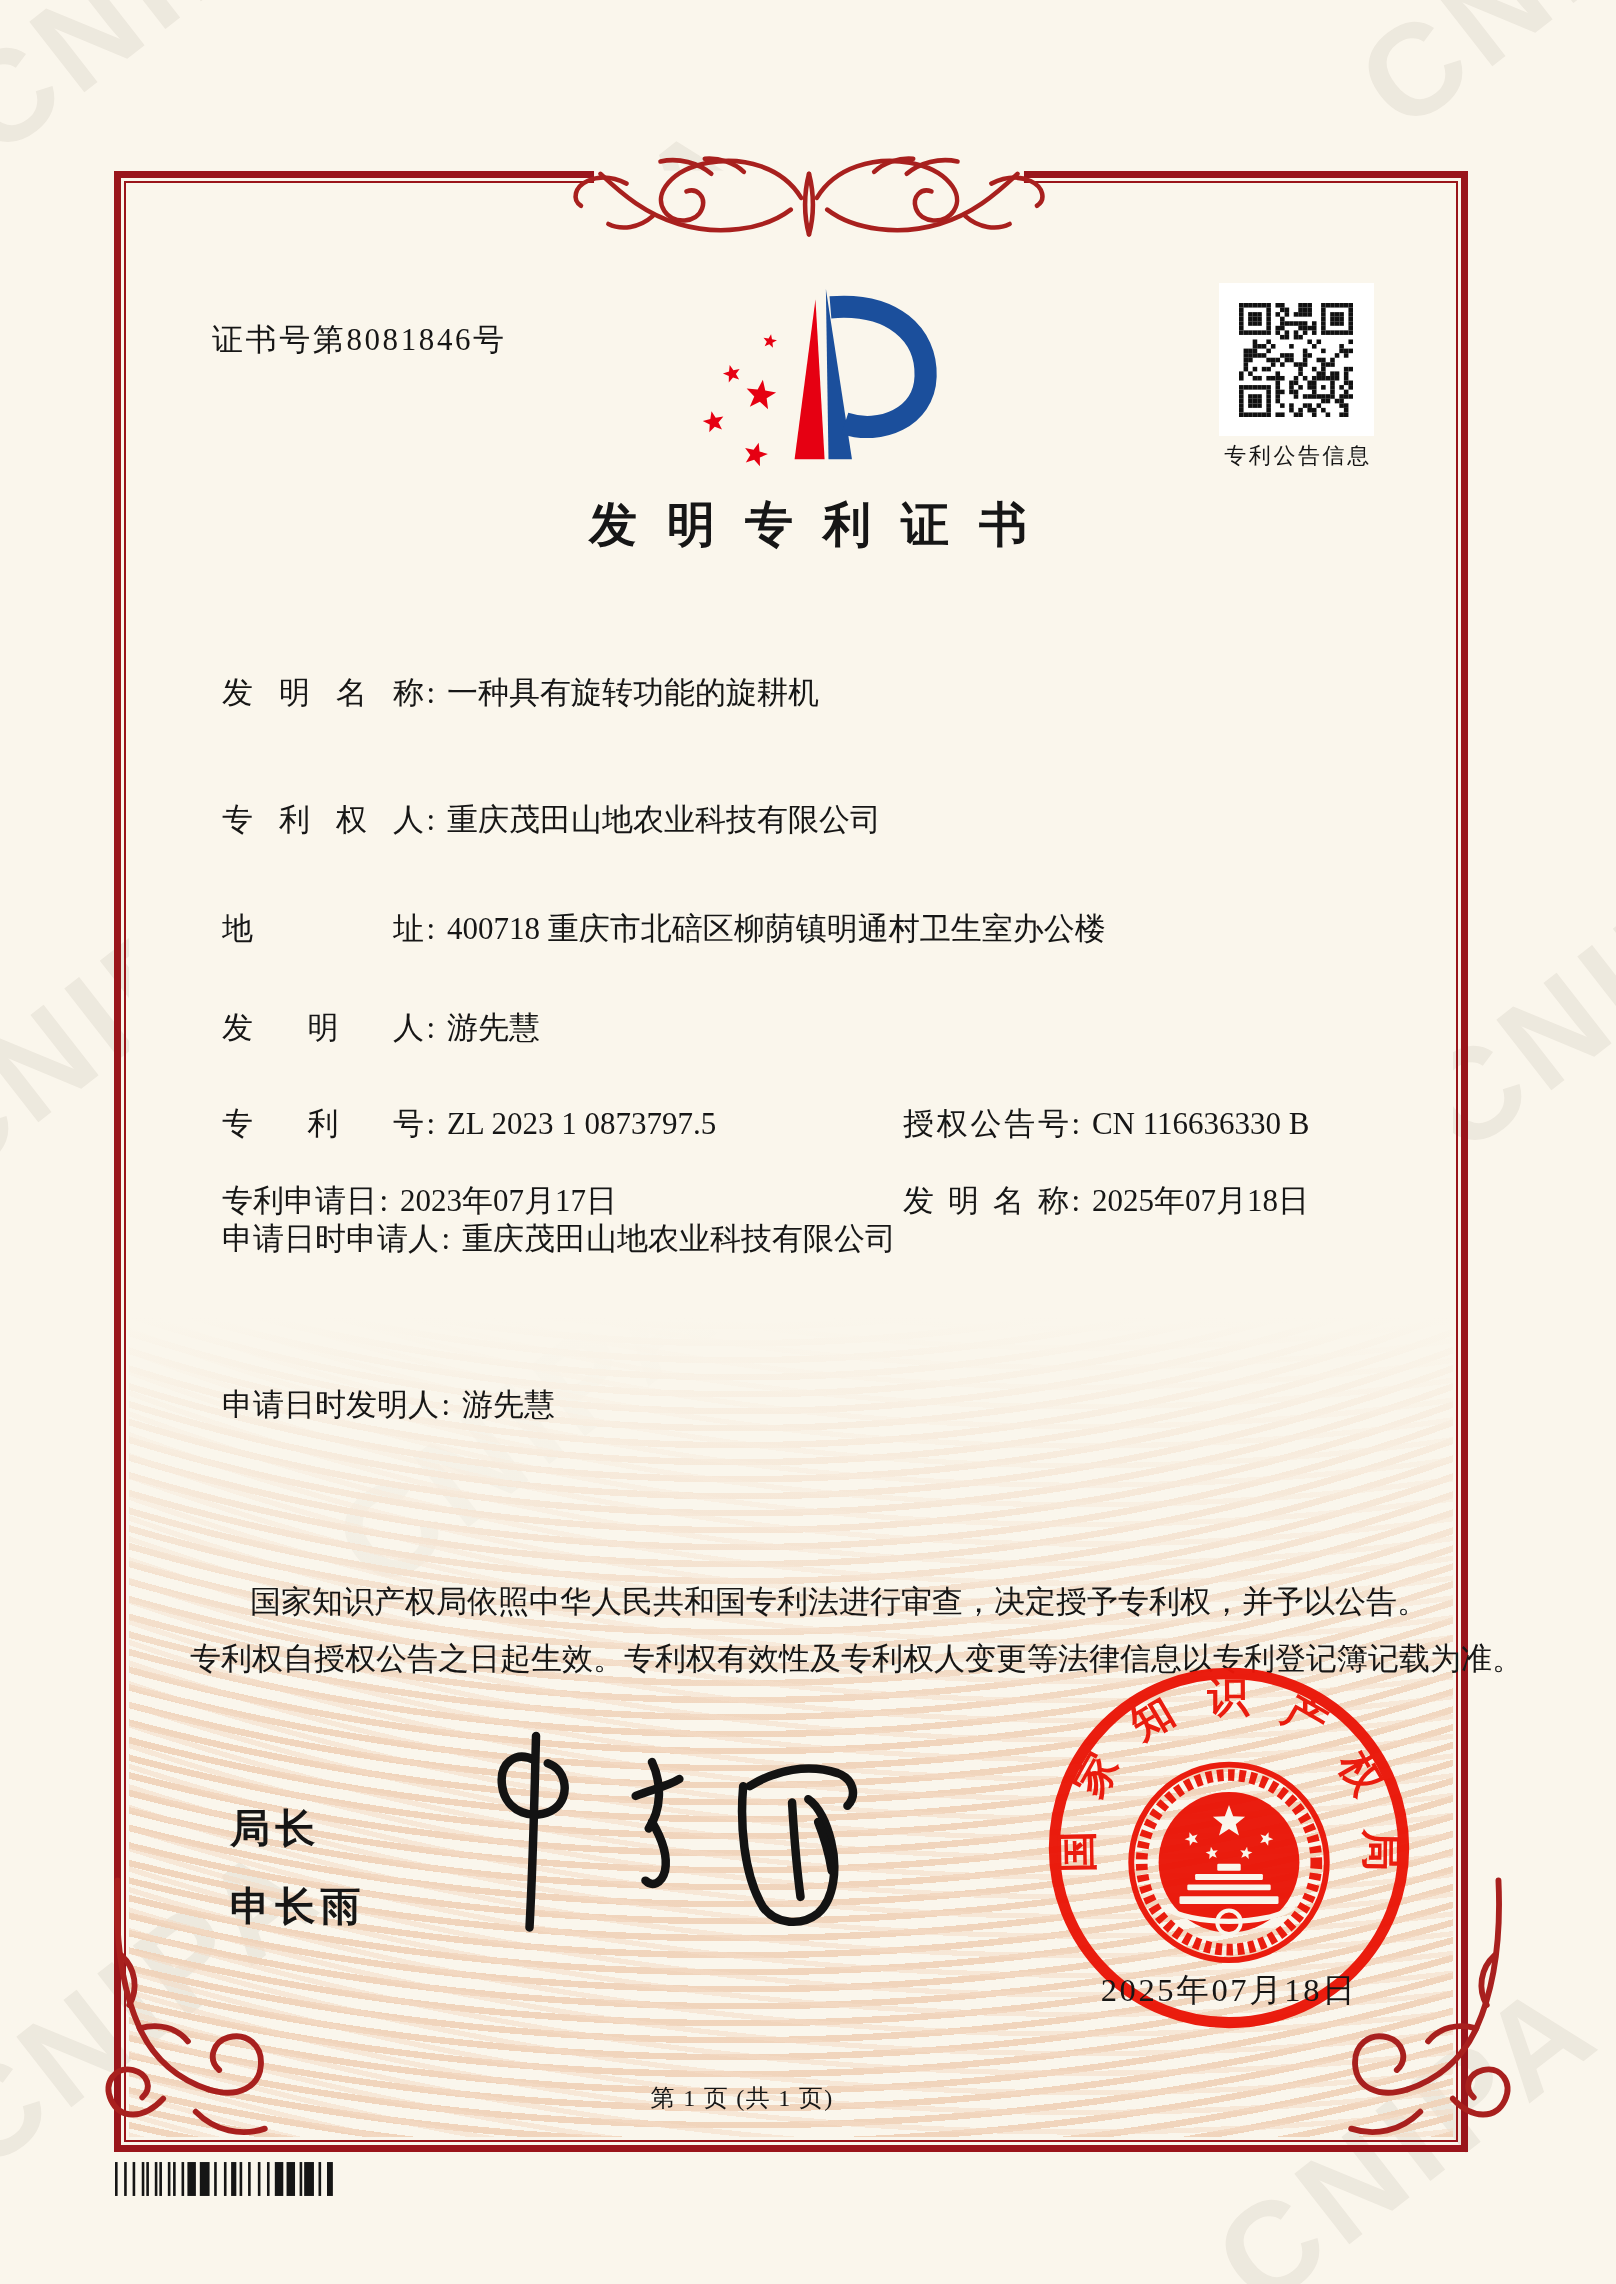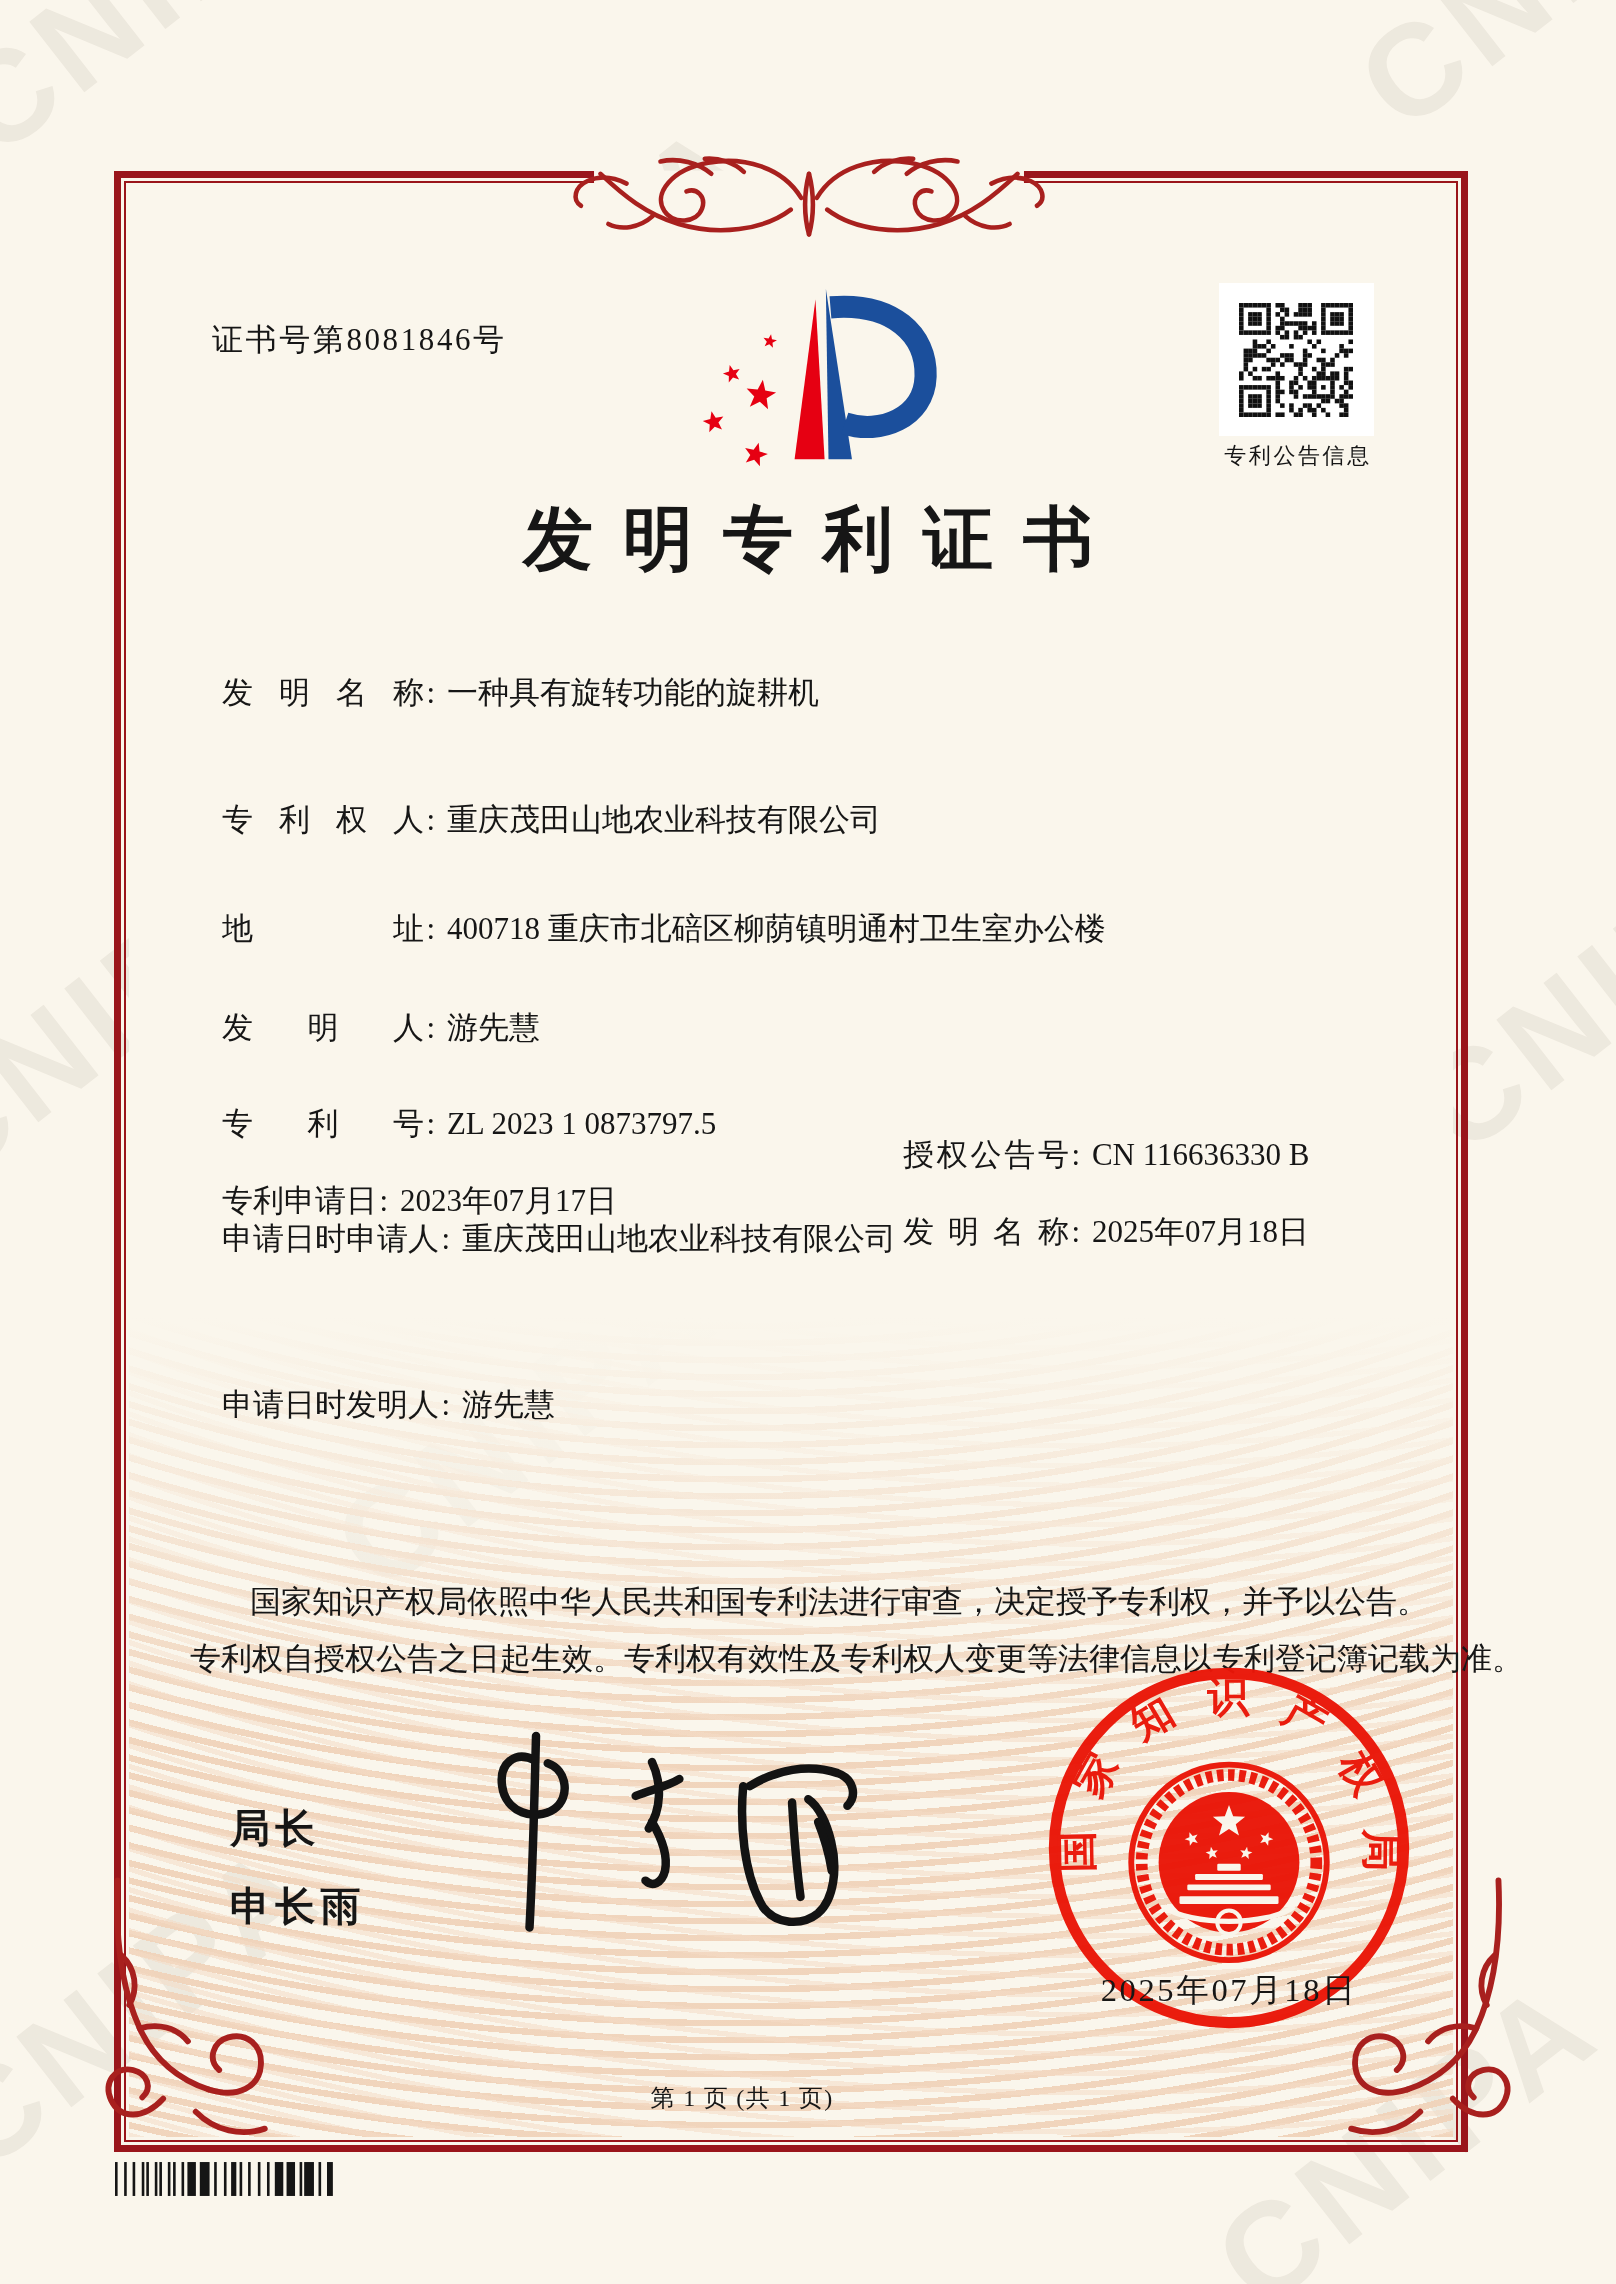--- a/index.html
+++ b/index.html
@@ -41,24 +41,24 @@
   .orn-bl{left:98px;top:1877px;width:215px;height:287px;}
   .orn-br{left:1303px;top:1877px;width:215px;height:287px;transform:scaleX(-1);}
   
   .certno{position:absolute;left:212px;top:319px;font-size:31px;letter-spacing:2.6px;z-index:3;}
   .logo{position:absolute;left:683px;top:280px;width:261px;height:189px;z-index:3;}
   .qrbox{position:absolute;left:1219px;top:283px;width:155px;height:153px;background:#ffffff;z-index:3;}
   .qrbox svg{position:absolute;left:20px;top:19.6px;fill:#111;}
   .qrlabel{position:absolute;left:1187px;top:441px;width:222px;text-align:center;
     font-size:22px;letter-spacing:2.6px;z-index:3;}
   .title{position:absolute;left:0;top:493px;width:1616px;text-align:center;
-    font-size:70px;font-weight:bold;letter-spacing:30px;text-indent:30px;z-index:3;}
+    font-size:48px;font-weight:bold;letter-spacing:30px;text-indent:30px;z-index:3;}
   
   .row{position:absolute;left:222px;font-size:31px;white-space:nowrap;z-index:3;}
-  .row.rcol{left:903px;margin-top:31px;}
+  .row.rcol{left:903px;}
   .lab{display:inline-block;width:202px;text-align:justify;text-align-last:justify;}
   .lab.auto{width:auto;text-align:left;text-align-last:auto;}
   .lab2{display:inline-block;width:166px;text-align:justify;text-align-last:justify;}
   .colon{display:inline-block;margin:0 11.7px 0 2.6px;}
   .r1{top:672px}.r2{top:799px}.r3{top:908px}.r4{top:1007px}
   .r5{top:1103px}.r6{top:1180px}.r7{top:1218px}.r8{top:1384px}
   
   .statement{position:absolute;left:190px;top:1573px;width:1245px;
     font-size:31px;line-height:57px;z-index:3;}
   .statement .l1{display:block;padding-left:60px;white-space:nowrap;}

